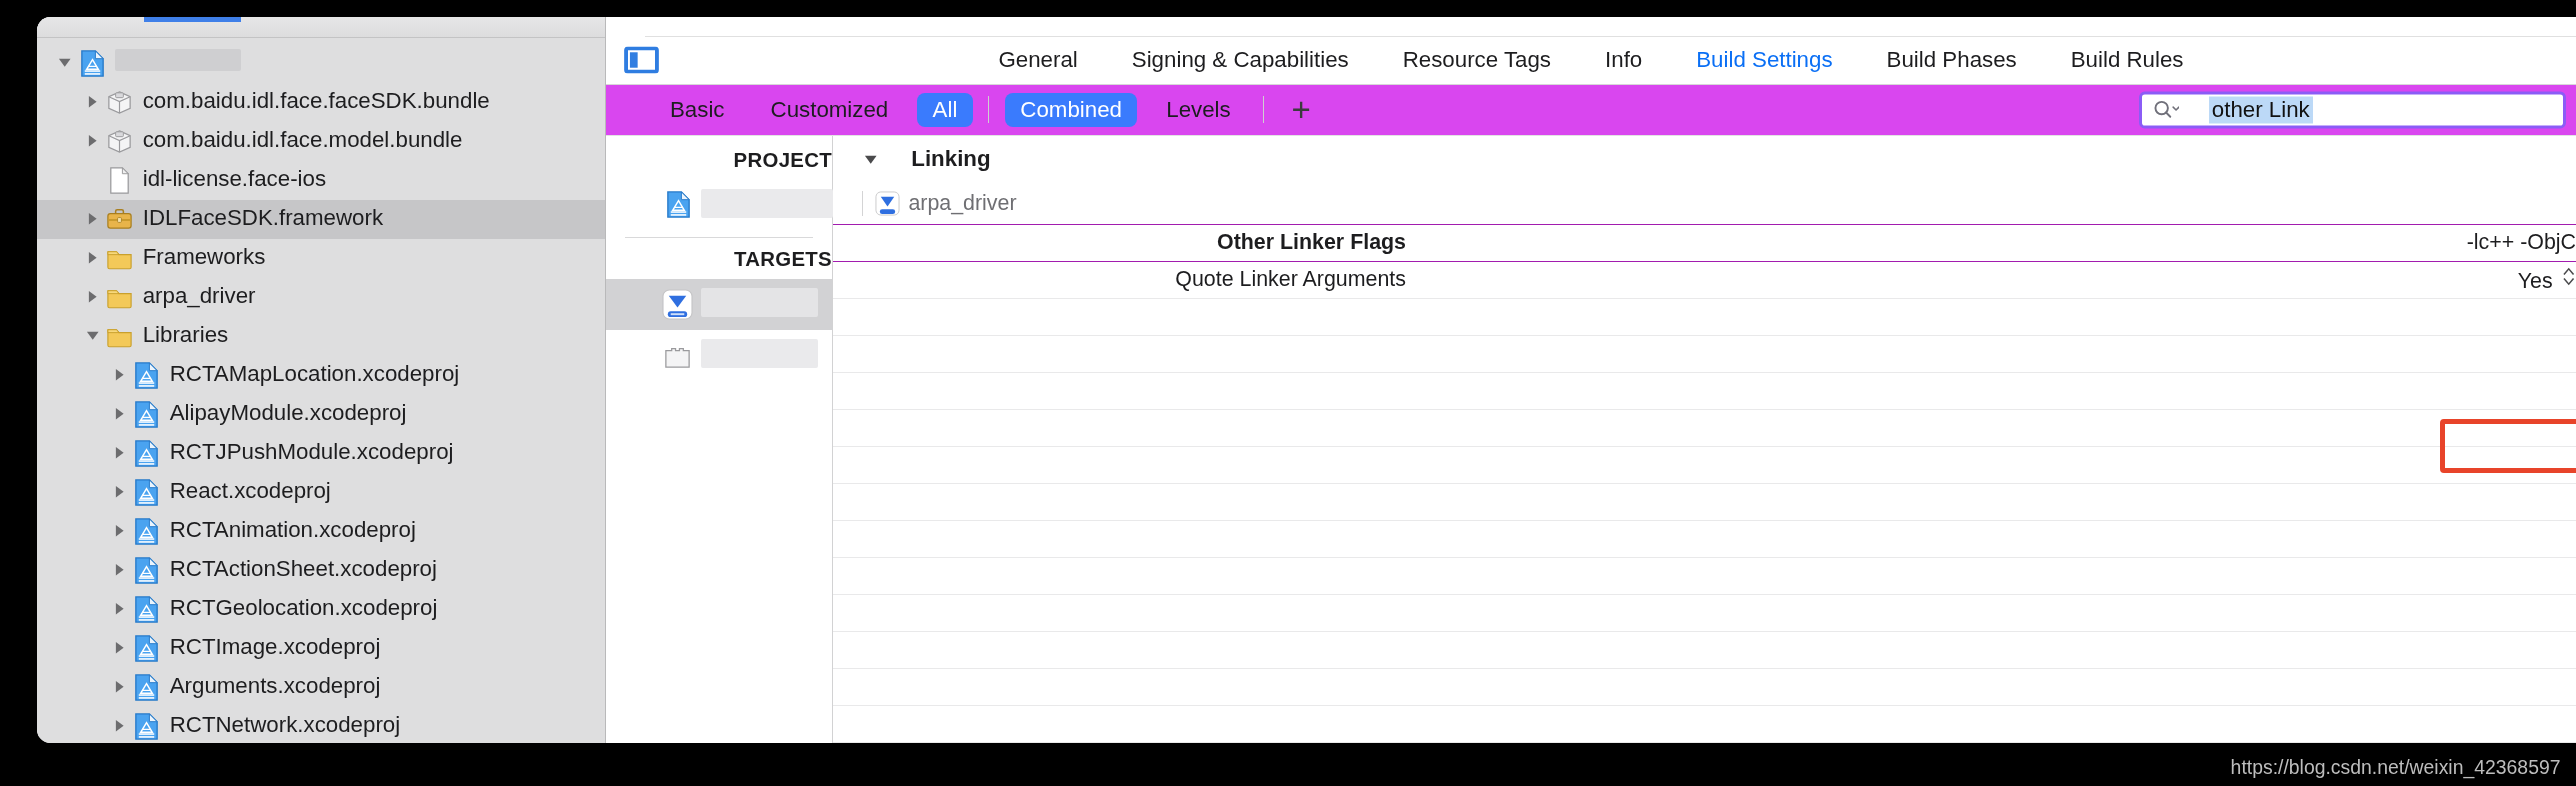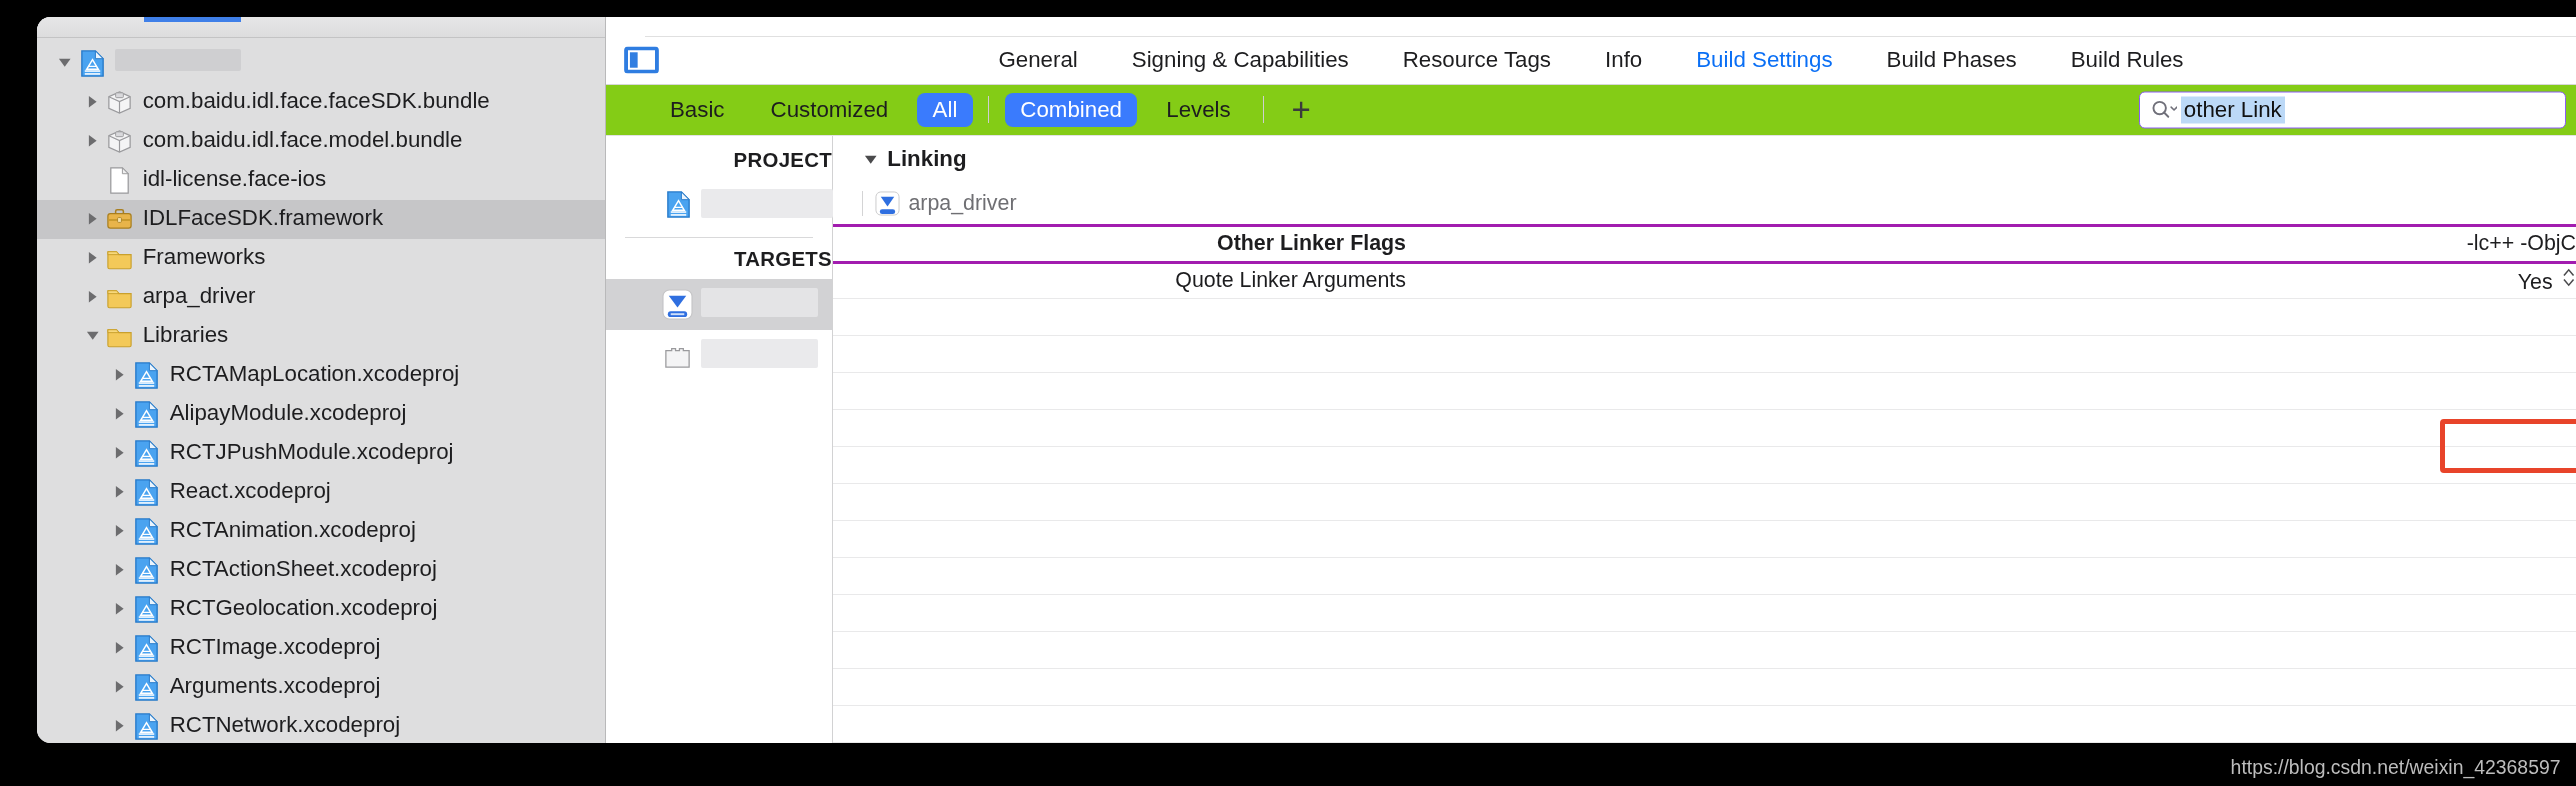--- a/index.html
+++ b/index.html
@@ -91,55 +91,55 @@
   .tabs { display:flex; align-items:center; margin: 0 auto; gap:0; }
   .tab {
     font-size: 22.3px; color:#1d1d1f; padding: 0 27px; line-height:1;
     white-space:nowrap;
   }
   .tab.active { color:#0a6ff5; }
 
   
   .filterbar {
     height: 54px; display:flex; align-items:center;
-    border-bottom:1px solid #e2e2e3; background:#84cc16;
+    border-bottom:1px solid #e2e2e3; background:#d946ef;
     padding-left: 41px; position:relative;
   }
   .fb-item { font-size: 22.3px; color:#1d1d1f; padding: 0 23px; line-height:1; white-space:nowrap;}
   .fb-item.on {
     background:#3a7bfd; color:#fff; border-radius:8px;
     padding: 5.8px 15.5px; margin: 0 5.8px;
   }
   .fb-sep { width:1px; height:27px; background:#cfcfd0; margin: 0 9.7px; }
   .fb-plus { font-size: 33px; color:#3b3b3d; padding: 0 17.5px; line-height:1; font-weight:300;}
   .searchwrap {
     position:absolute; right: 9.7px; top: 50%; transform:translateY(-50%);
     width: 427px; height: 37px;
   }
   .searchbox {
     width:100%; height:100%;
-    border:1px solid #8b5cf6; border-radius:5.8px; background:#fff;
-    display:flex; align-items:center; padding: 0 9.7px;
+    border:3px solid #8b5cf6; border-radius:5.8px; background:#fff;
+    display:flex; align-items:center; padding: 0 9.7px; gap: 26px;
   }
   .search-icon { width:27px; height:23px; flex:0 0 27px; margin-right:3.9px;}
   .search-val {
     font-size: 22.3px; color:#111; background:#bcd9f7; padding: 1px 2.9px;
     line-height:1.1;
   }
 
   
   .settings { flex:1 1 auto; background:#fff; overflow:hidden; position:relative;}
   .section-head {
     display:flex; align-items:center; height: 47px; padding-left: 29px;
-    font-size: 22.3px; font-weight:bold; color:#1d1d1f;
+    font-size: 22.3px; font-weight:bold; color:#1d1d1f;gap:24px;
   }
   .section-head .caret { margin-right:7.8px; display:flex; }
   .srow {
     display:flex; align-items:center; height:37px;
-    border-top: 3px solid #a21caf;
+    border-top: 1px solid #a21caf;
     padding-left: 29px;
     position:relative;
   }
   .srow .scell-name {
     width: 544px; flex:0 0 544px; font-size:21.4px; color:#1d1d1f; padding-left:80px;
   }
   .srow .scell-val { font-size:21.4px; color:#1d1d1f; flex:1 1 auto; }
   .srow.header { border-top:none; height:41px; }
   .srow.header .scell-name { color:#8c8c90; }
   .srow.header .scell-val { display:flex; align-items:center; color:#6f6f73; }

